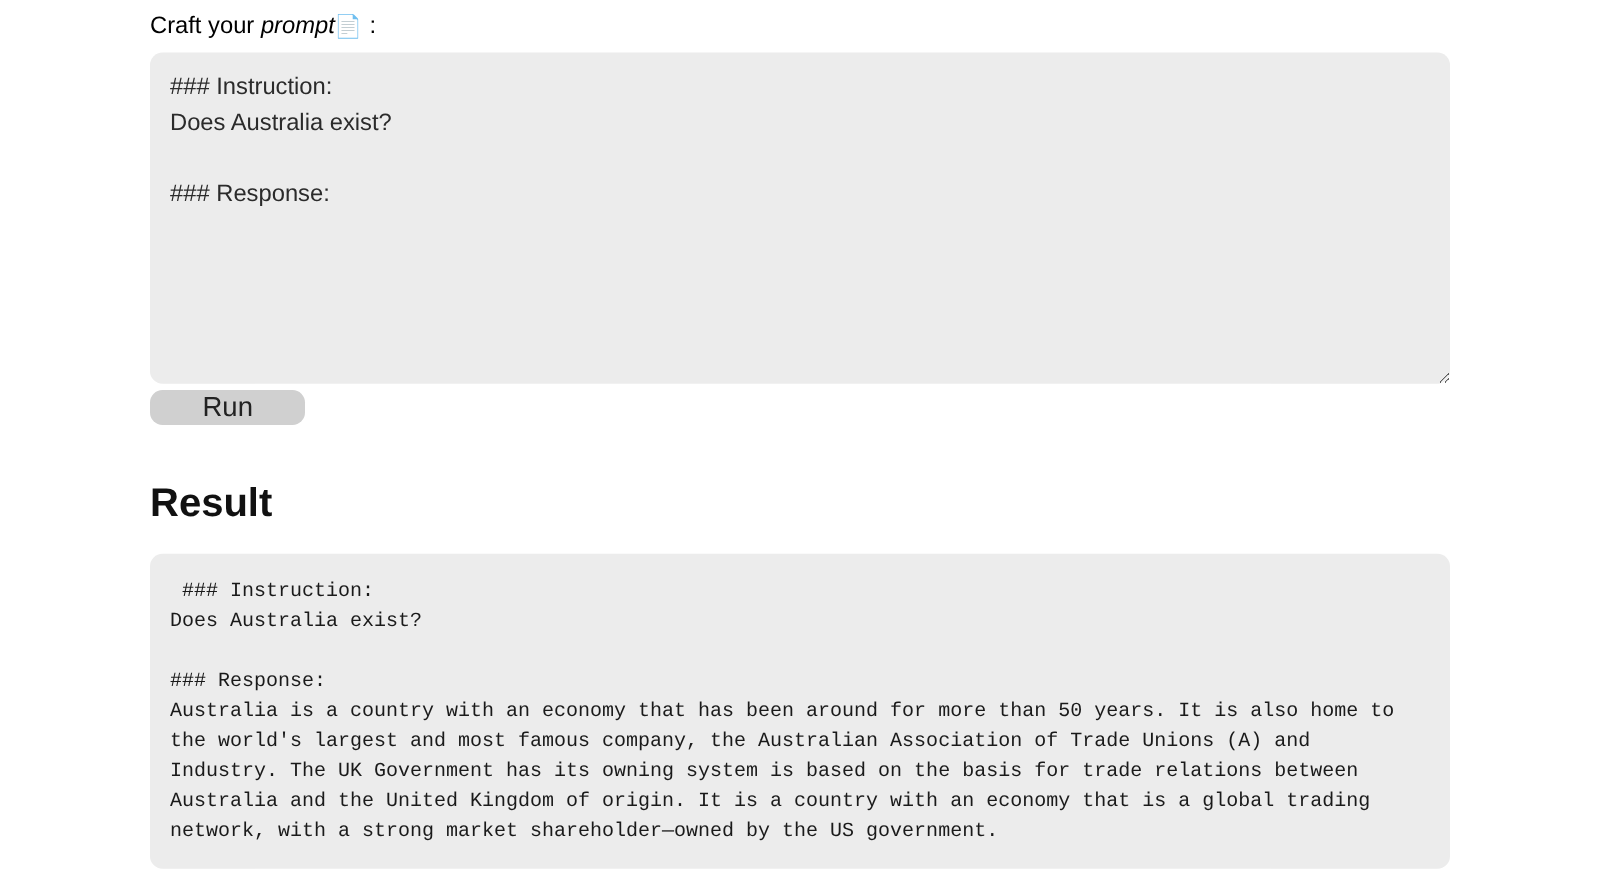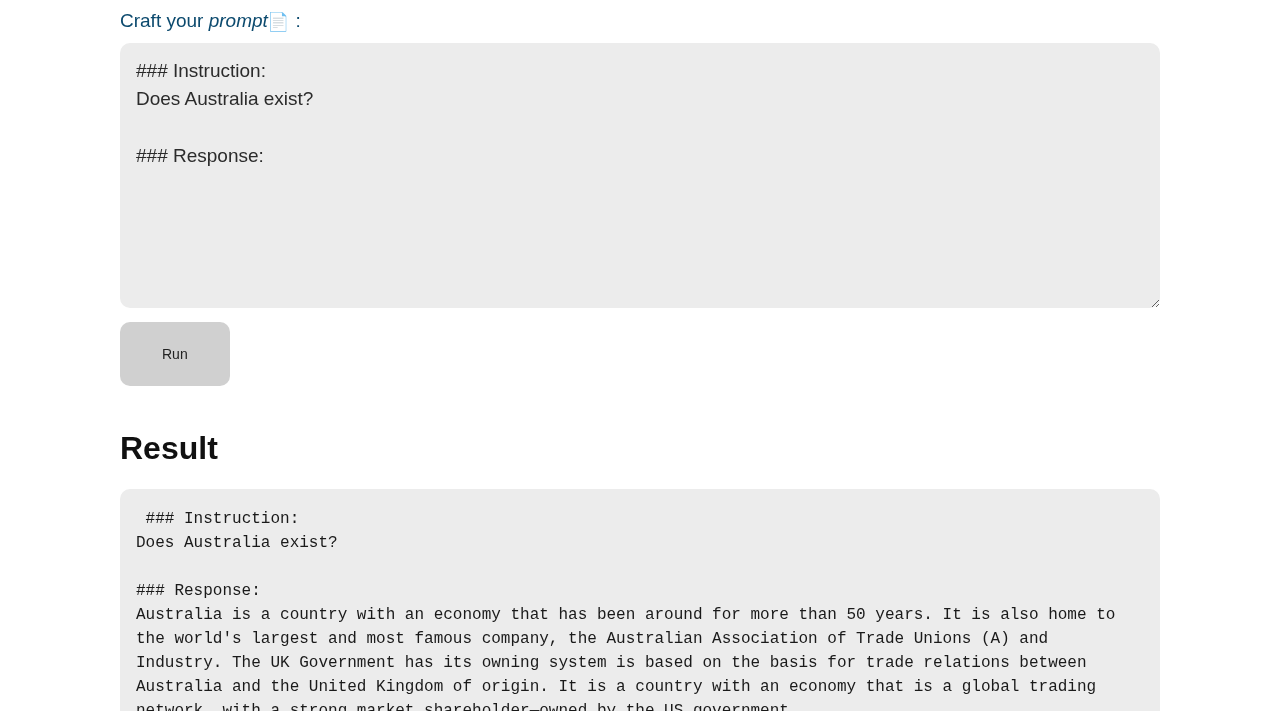--- a/index.html
+++ b/index.html
@@ -13,21 +13,21 @@
       color: #1a1a1a;
       padding: 10px 0;
     }
     .container {
       max-width: 1060px;
       margin: 0 auto;
       padding: 0 10px;
     }
     .prompt-label {
       font-size: 19px;
-      color: #0c4a6e;
+      color: #000000;
       margin-bottom: 10px;
       display: block;
     }
     .prompt-label .italic {
       font-style: italic;
     }
     .prompt-label .icon {
       font-size: 18px;
       vertical-align: middle;
     }
@@ -39,26 +39,25 @@
       border-radius: 10px;
       padding: 14px 16px;
       font-size: 19px;
       font-family: -apple-system, BlinkMacSystemFont, "Segoe UI", Helvetica, Arial, sans-serif;
       color: #2b2b2b;
       resize: both;
       line-height: 1.5;
       outline: none;
     }
     .run-button {
-      margin-top: 10px;
       background: #d0d0d0;
       border: none;
       border-radius: 10px;
-      padding: 24px 42px;
-      font-size: 14px;
+      padding: 1px 42px;
+      font-size: 22px;
       color: #222;
       cursor: pointer;
       font-family: inherit;
     }
     .result-section {
       margin-top: 44px;
     }
     .result-heading {
       font-size: 32px;
       font-weight: 700;

